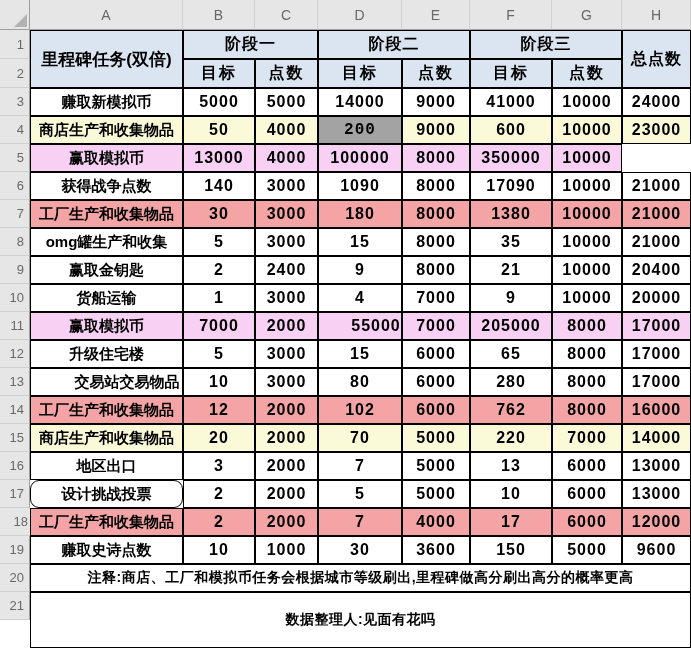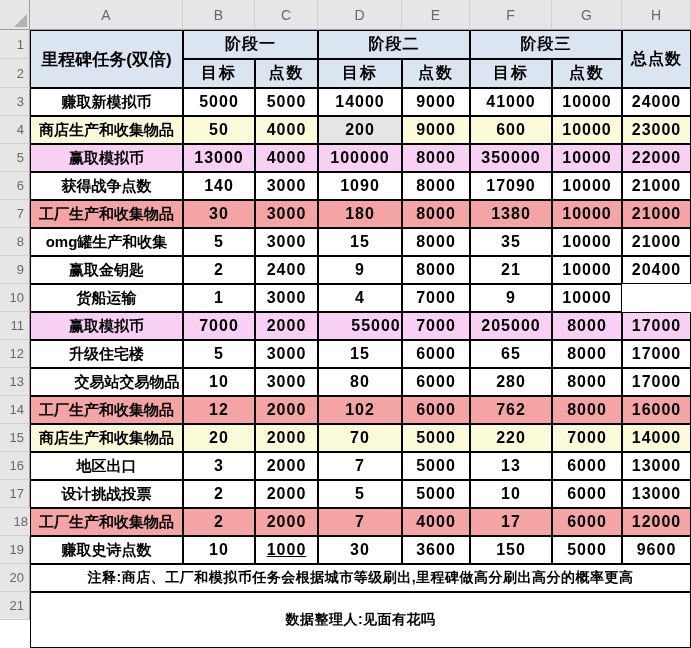--- a/index.html
+++ b/index.html
@@ -82,33 +82,32 @@
     <div class="cell num" style="grid-area: 4 / 3;">5000</div>
     <div class="cell num" style="grid-area: 4 / 4;">5000</div>
     <div class="cell num" style="grid-area: 4 / 5;">14000</div>
     <div class="cell num" style="grid-area: 4 / 6;">9000</div>
     <div class="cell num" style="grid-area: 4 / 7;">41000</div>
     <div class="cell num" style="grid-area: 4 / 8;">10000</div>
     <div class="cell num" style="grid-area: 4 / 9;">24000</div>
     <div class="cell task" style="grid-area: 5 / 2; background: rgb(250, 250, 216);">商店生产和收集物品</div>
     <div class="cell num" style="grid-area: 5 / 3; background: rgb(250, 250, 216);">50</div>
     <div class="cell num" style="grid-area: 5 / 4; background: rgb(250, 250, 216);">4000</div>
-    <div class="cell num" style="grid-area: 5 / 5; background: #e5e5e5;">200</div>
+    <div class="cell num" style="grid-area: 5 / 5; background: #a3a3a3; font-family: Liberation Mono, monospace;">200</div>
     <div class="cell num" style="grid-area: 5 / 6; background: rgb(250, 250, 216);">9000</div>
     <div class="cell num" style="grid-area: 5 / 7; background: rgb(250, 250, 216);">600</div>
     <div class="cell num" style="grid-area: 5 / 8; background: rgb(250, 250, 216);">10000</div>
     <div class="cell num" style="grid-area: 5 / 9; background: rgb(250, 250, 216);">23000</div>
     <div class="cell task" style="grid-area: 6 / 2; background: rgb(247, 208, 243);">赢取模拟币</div>
     <div class="cell num" style="grid-area: 6 / 3; background: rgb(247, 208, 243);">13000</div>
     <div class="cell num" style="grid-area: 6 / 4; background: rgb(247, 208, 243);">4000</div>
     <div class="cell num" style="grid-area: 6 / 5; background: rgb(247, 208, 243);">100000</div>
     <div class="cell num" style="grid-area: 6 / 6; background: rgb(247, 208, 243);">8000</div>
     <div class="cell num" style="grid-area: 6 / 7; background: rgb(247, 208, 243);">350000</div>
     <div class="cell num" style="grid-area: 6 / 8; background: rgb(247, 208, 243);">10000</div>
-    <div class="cell num" style="grid-area: 6 / 9; background: rgb(247, 208, 243);">22000</div>
     <div class="cell task" style="grid-area: 7 / 2;">获得战争点数</div>
     <div class="cell num" style="grid-area: 7 / 3;">140</div>
     <div class="cell num" style="grid-area: 7 / 4;">3000</div>
     <div class="cell num" style="grid-area: 7 / 5;">1090</div>
     <div class="cell num" style="grid-area: 7 / 6;">8000</div>
     <div class="cell num" style="grid-area: 7 / 7;">17090</div>
     <div class="cell num" style="grid-area: 7 / 8;">10000</div>
     <div class="cell num" style="grid-area: 7 / 9;">21000</div>
     <div class="cell task" style="grid-area: 8 / 2; background: rgb(244, 164, 164);">工厂生产和收集物品</div>
     <div class="cell num" style="grid-area: 8 / 3; background: rgb(244, 164, 164);">30</div>
@@ -134,20 +133,21 @@
     <div class="cell num" style="grid-area: 10 / 7;">21</div>
     <div class="cell num" style="grid-area: 10 / 8;">10000</div>
     <div class="cell num" style="grid-area: 10 / 9;">20400</div>
     <div class="cell task" style="grid-area: 11 / 2;">货船运输</div>
     <div class="cell num" style="grid-area: 11 / 3;">1</div>
     <div class="cell num" style="grid-area: 11 / 4;">3000</div>
     <div class="cell num" style="grid-area: 11 / 5;">4</div>
     <div class="cell num" style="grid-area: 11 / 6;">7000</div>
     <div class="cell num" style="grid-area: 11 / 7;">9</div>
     <div class="cell num" style="grid-area: 11 / 8;">10000</div>
+    <div class="cell num" style="grid-area: 11 / 9;">20000</div>
     <div class="cell task" style="grid-area: 12 / 2; background: rgb(247, 208, 243);">赢取模拟币</div>
     <div class="cell num" style="grid-area: 12 / 3; background: rgb(247, 208, 243);">7000</div>
     <div class="cell num" style="grid-area: 12 / 4; background: rgb(247, 208, 243);">2000</div>
     <div class="cell num" style="grid-area: 12 / 5; background: rgb(247, 208, 243); padding-left: 32px;">55000</div>
     <div class="cell num" style="grid-area: 12 / 6; background: rgb(247, 208, 243);">7000</div>
     <div class="cell num" style="grid-area: 12 / 7; background: rgb(247, 208, 243);">205000</div>
     <div class="cell num" style="grid-area: 12 / 8; background: rgb(247, 208, 243);">8000</div>
     <div class="cell num" style="grid-area: 12 / 9; background: rgb(247, 208, 243);">17000</div>
     <div class="cell task" style="grid-area: 13 / 2;">升级住宅楼</div>
     <div class="cell num" style="grid-area: 13 / 3;">5</div>
@@ -182,37 +182,37 @@
     <div class="cell num" style="grid-area: 16 / 8; background: rgb(250, 250, 216);">7000</div>
     <div class="cell num" style="grid-area: 16 / 9; background: rgb(250, 250, 216);">14000</div>
     <div class="cell task" style="grid-area: 17 / 2;">地区出口</div>
     <div class="cell num" style="grid-area: 17 / 3;">3</div>
     <div class="cell num" style="grid-area: 17 / 4;">2000</div>
     <div class="cell num" style="grid-area: 17 / 5;">7</div>
     <div class="cell num" style="grid-area: 17 / 6;">5000</div>
     <div class="cell num" style="grid-area: 17 / 7;">13</div>
     <div class="cell num" style="grid-area: 17 / 8;">6000</div>
     <div class="cell num" style="grid-area: 17 / 9;">13000</div>
-    <div class="cell task" style="grid-area: 18 / 2;">设计挑战投票</div>
+    <div class="cell task" style="grid-area: 18 / 2; border-radius: 9px;">设计挑战投票</div>
     <div class="cell num" style="grid-area: 18 / 3;">2</div>
     <div class="cell num" style="grid-area: 18 / 4;">2000</div>
     <div class="cell num" style="grid-area: 18 / 5;">5</div>
     <div class="cell num" style="grid-area: 18 / 6;">5000</div>
     <div class="cell num" style="grid-area: 18 / 7;">10</div>
     <div class="cell num" style="grid-area: 18 / 8;">6000</div>
     <div class="cell num" style="grid-area: 18 / 9;">13000</div>
     <div class="cell task" style="grid-area: 19 / 2; background: rgb(244, 164, 164);">工厂生产和收集物品</div>
     <div class="cell num" style="grid-area: 19 / 3; background: rgb(244, 164, 164);">2</div>
     <div class="cell num" style="grid-area: 19 / 4; background: rgb(244, 164, 164);">2000</div>
     <div class="cell num" style="grid-area: 19 / 5; background: rgb(244, 164, 164);">7</div>
     <div class="cell num" style="grid-area: 19 / 6; background: rgb(244, 164, 164);">4000</div>
     <div class="cell num" style="grid-area: 19 / 7; background: rgb(244, 164, 164);">17</div>
     <div class="cell num" style="grid-area: 19 / 8; background: rgb(244, 164, 164);">6000</div>
     <div class="cell num" style="grid-area: 19 / 9; background: rgb(244, 164, 164);">12000</div>
     <div class="cell task" style="grid-area: 20 / 2;">赚取史诗点数</div>
     <div class="cell num" style="grid-area: 20 / 3;">10</div>
-    <div class="cell num" style="grid-area: 20 / 4; text-decoration: underline;">1000</div>
+    <div class="cell num" style="grid-area: 20 / 4;">1000</div>
     <div class="cell num" style="grid-area: 20 / 5;">30</div>
     <div class="cell num" style="grid-area: 20 / 6;">3600</div>
     <div class="cell num" style="grid-area: 20 / 7;">150</div>
     <div class="cell num" style="grid-area: 20 / 8;">5000</div>
     <div class="cell num" style="grid-area: 20 / 9;">9600</div>
   </div>
 
 </body></html>

